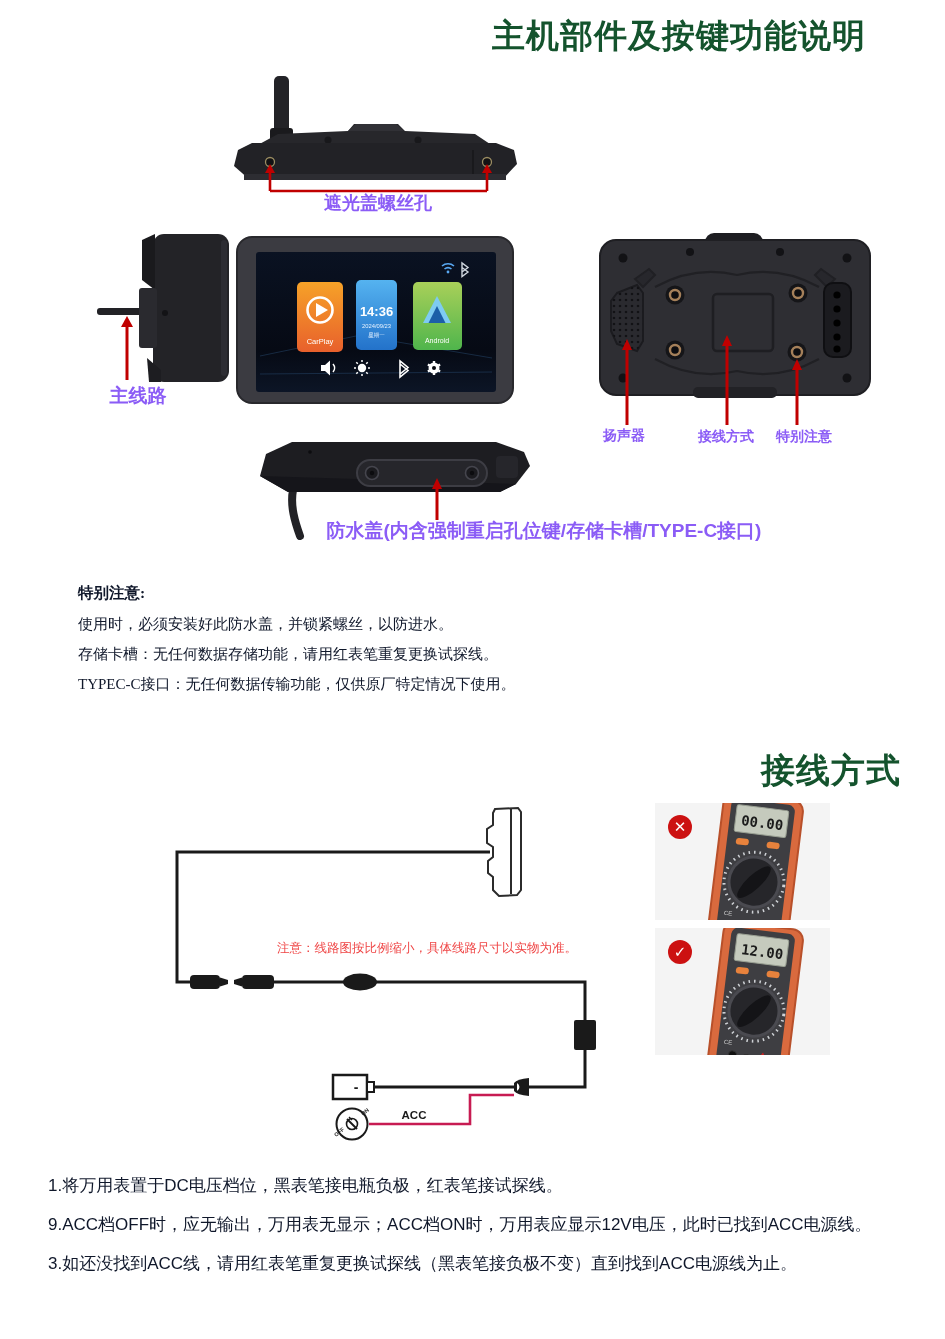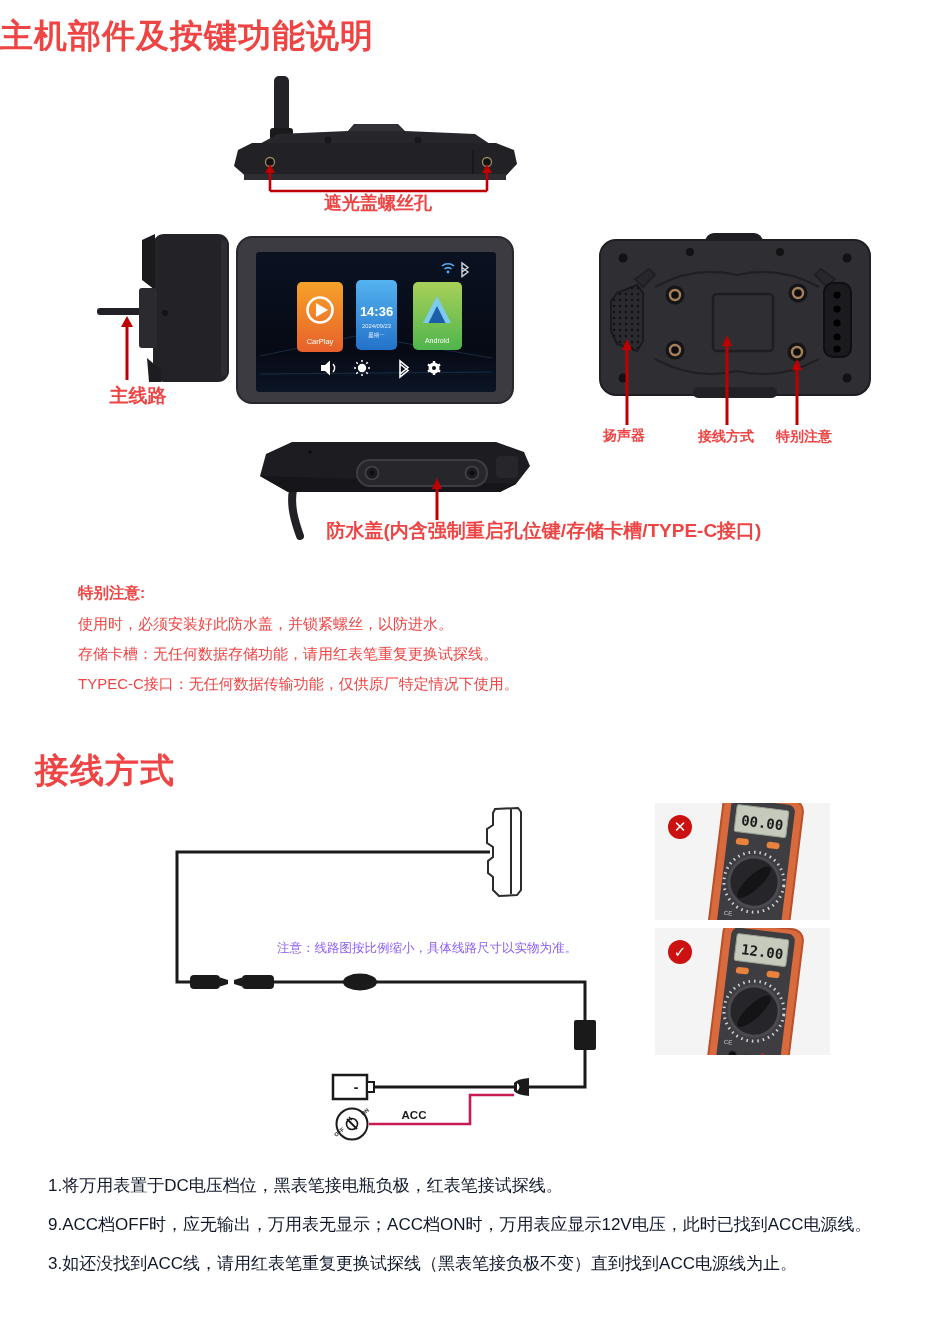--- a/index.html
+++ b/index.html
@@ -1,28 +1,28 @@
 <!DOCTYPE html>
 <html><head>
 <meta charset="utf-8">
 <style>
   html,body{margin:0;padding:0;background:#fff;}
   #page{position:relative;width:945px;height:1339px;background:#ffffff;overflow:hidden;
         font-family:"Liberation Sans","DejaVu Sans",sans-serif;color:#1f1f1f;}
   .abs{position:absolute;}
-  .h1{width:866px;text-align:left;font-size:33px;font-weight:bold;color:#ef4444;letter-spacing:1px;}
-  .red-label{color:#ef4444;font-weight:bold;text-align:center;line-height:1.15;}
-  .notice{width:830px;font-size:15px;line-height:30px;color:#ef4444;}
+  .h1{width:866px;text-align:right;font-size:33px;font-weight:bold;color:#14532d;letter-spacing:1px;}
+  .red-label{color:#8b5cf6;font-weight:bold;text-align:center;line-height:1.15;}
+  .notice{width:830px;font-size:15px;line-height:30px;color:#0f172a;font-family:Liberation Serif, serif;}
   .notice .head{font-weight:bold;font-size:15.5px;margin-bottom:1px;}
   .instructions{width:866px;font-size:17px;line-height:39px;color:#0f172a;}
   .instructions p{margin:0;}
   .panel{position:absolute;width:175px;background:#f4f4f4;overflow:hidden;}
   .badge{position:absolute;left:13px;top:12px;width:24px;height:24px;border-radius:50%;
          background:#cc1111;color:#fff;font-size:15px;font-weight:bold;text-align:center;line-height:24px;}
-  .note-small{font-size:12.5px;color:#8b5cf6;}
+  .note-small{font-size:12.5px;color:#ef4444;}
   svg{display:block;}
 </style>
 </head>
 <body>
 
 <div id="page">
 
   <div class="abs h1" style="top:14px;left:0;">主机部件及按键功能说明</div>
 
   <div class="abs" style="left:230px;top:70px;">

